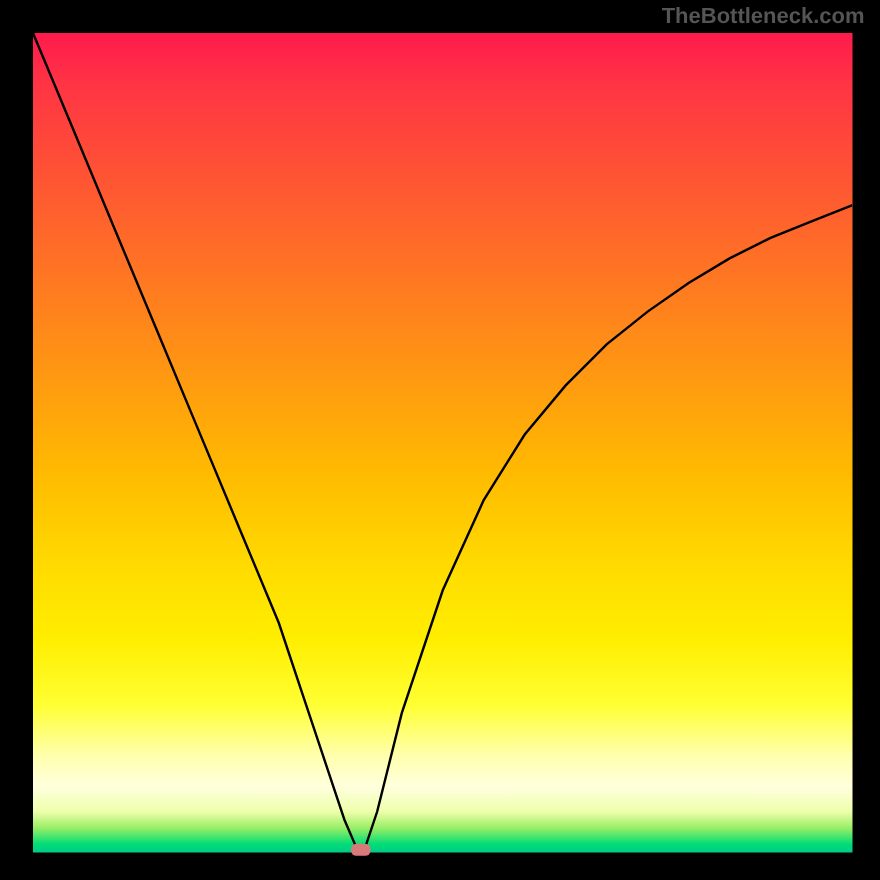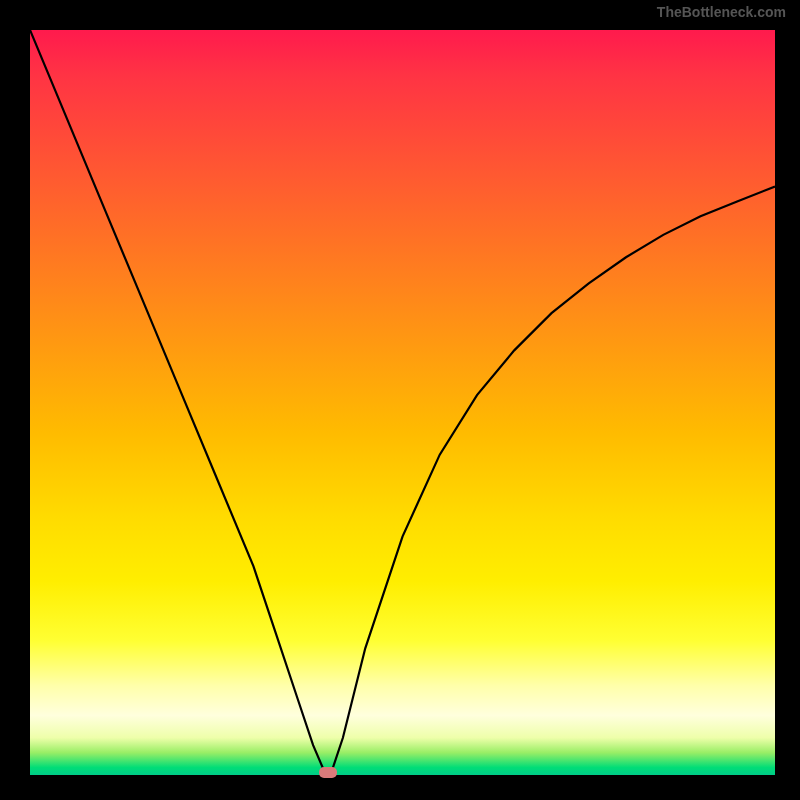--- a/index.html
+++ b/index.html
@@ -9,21 +9,21 @@
     background: #000000;
     position: relative;
     overflow: hidden;
     font-family: Arial, sans-serif;
   }
   .watermark {
     position: absolute;
     top: 4px;
     right: 14px;
     color: #555555;
-    font-size: 14px;
+    font-size: 20px;
     font-weight: bold;
     z-index: 5;
   }
   .plot-area {
     position: absolute;
     left: 30px;
     top: 30px;
     width: 745px;
     height: 745px;
     background: linear-gradient(to bottom,

